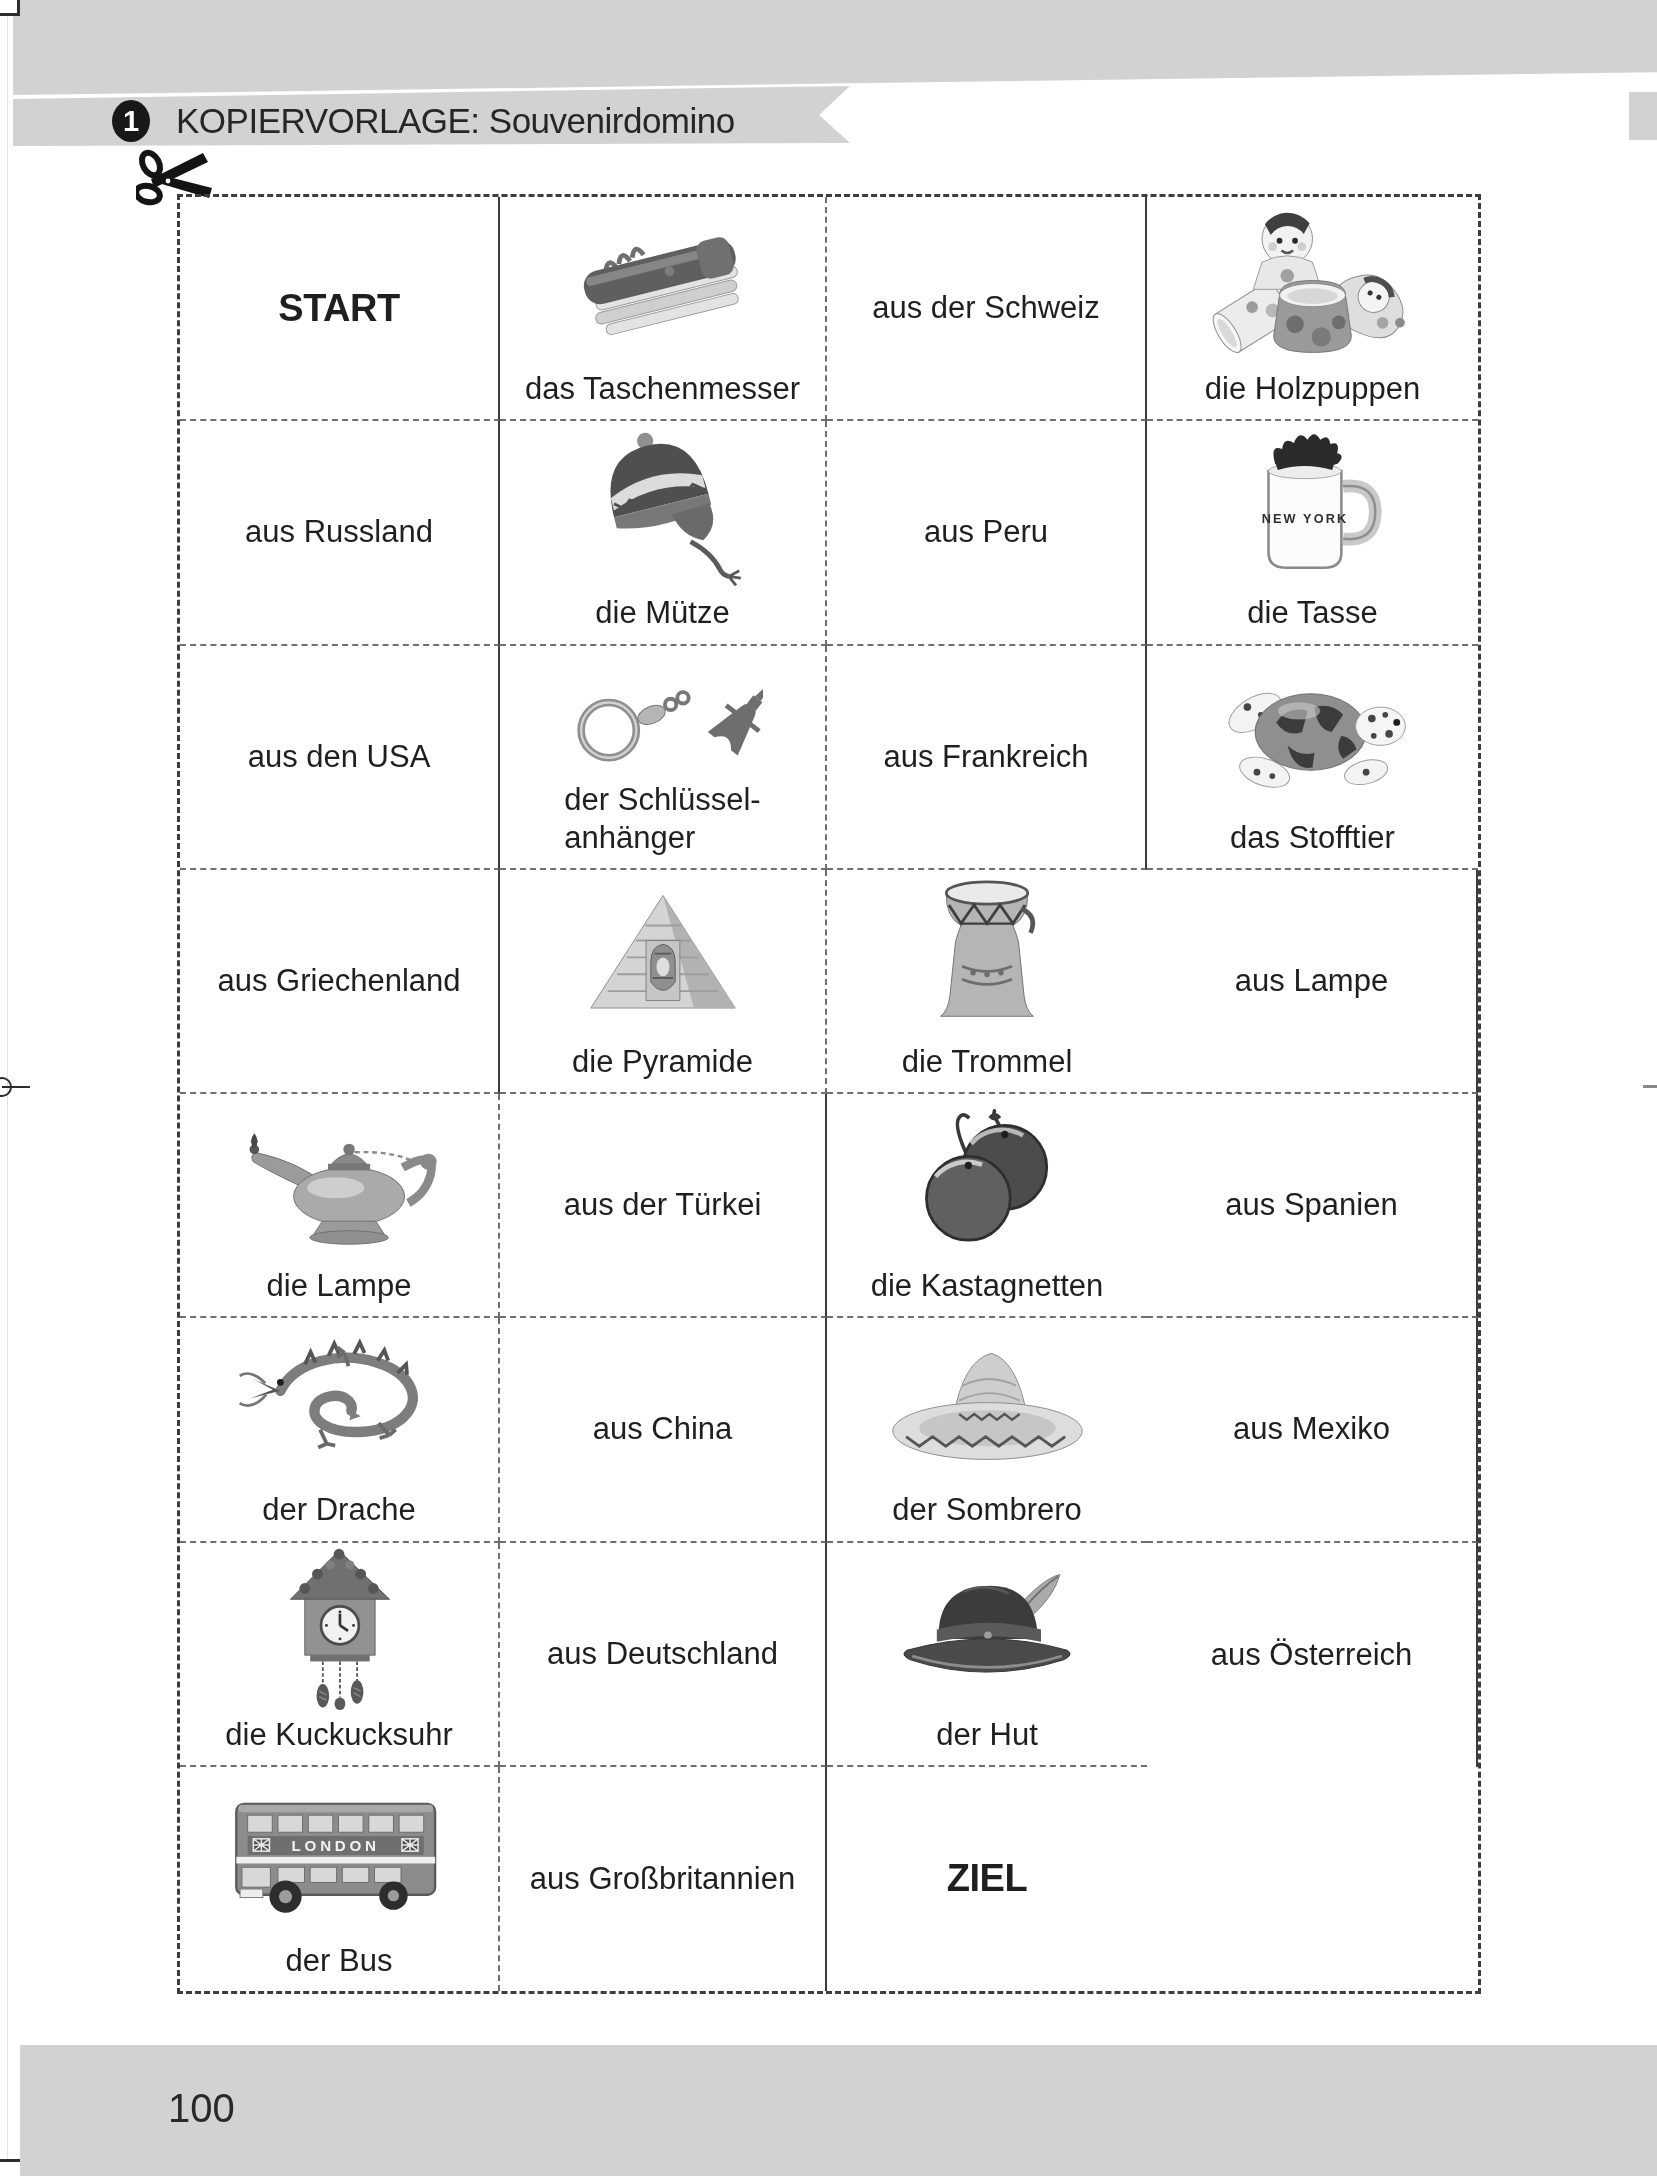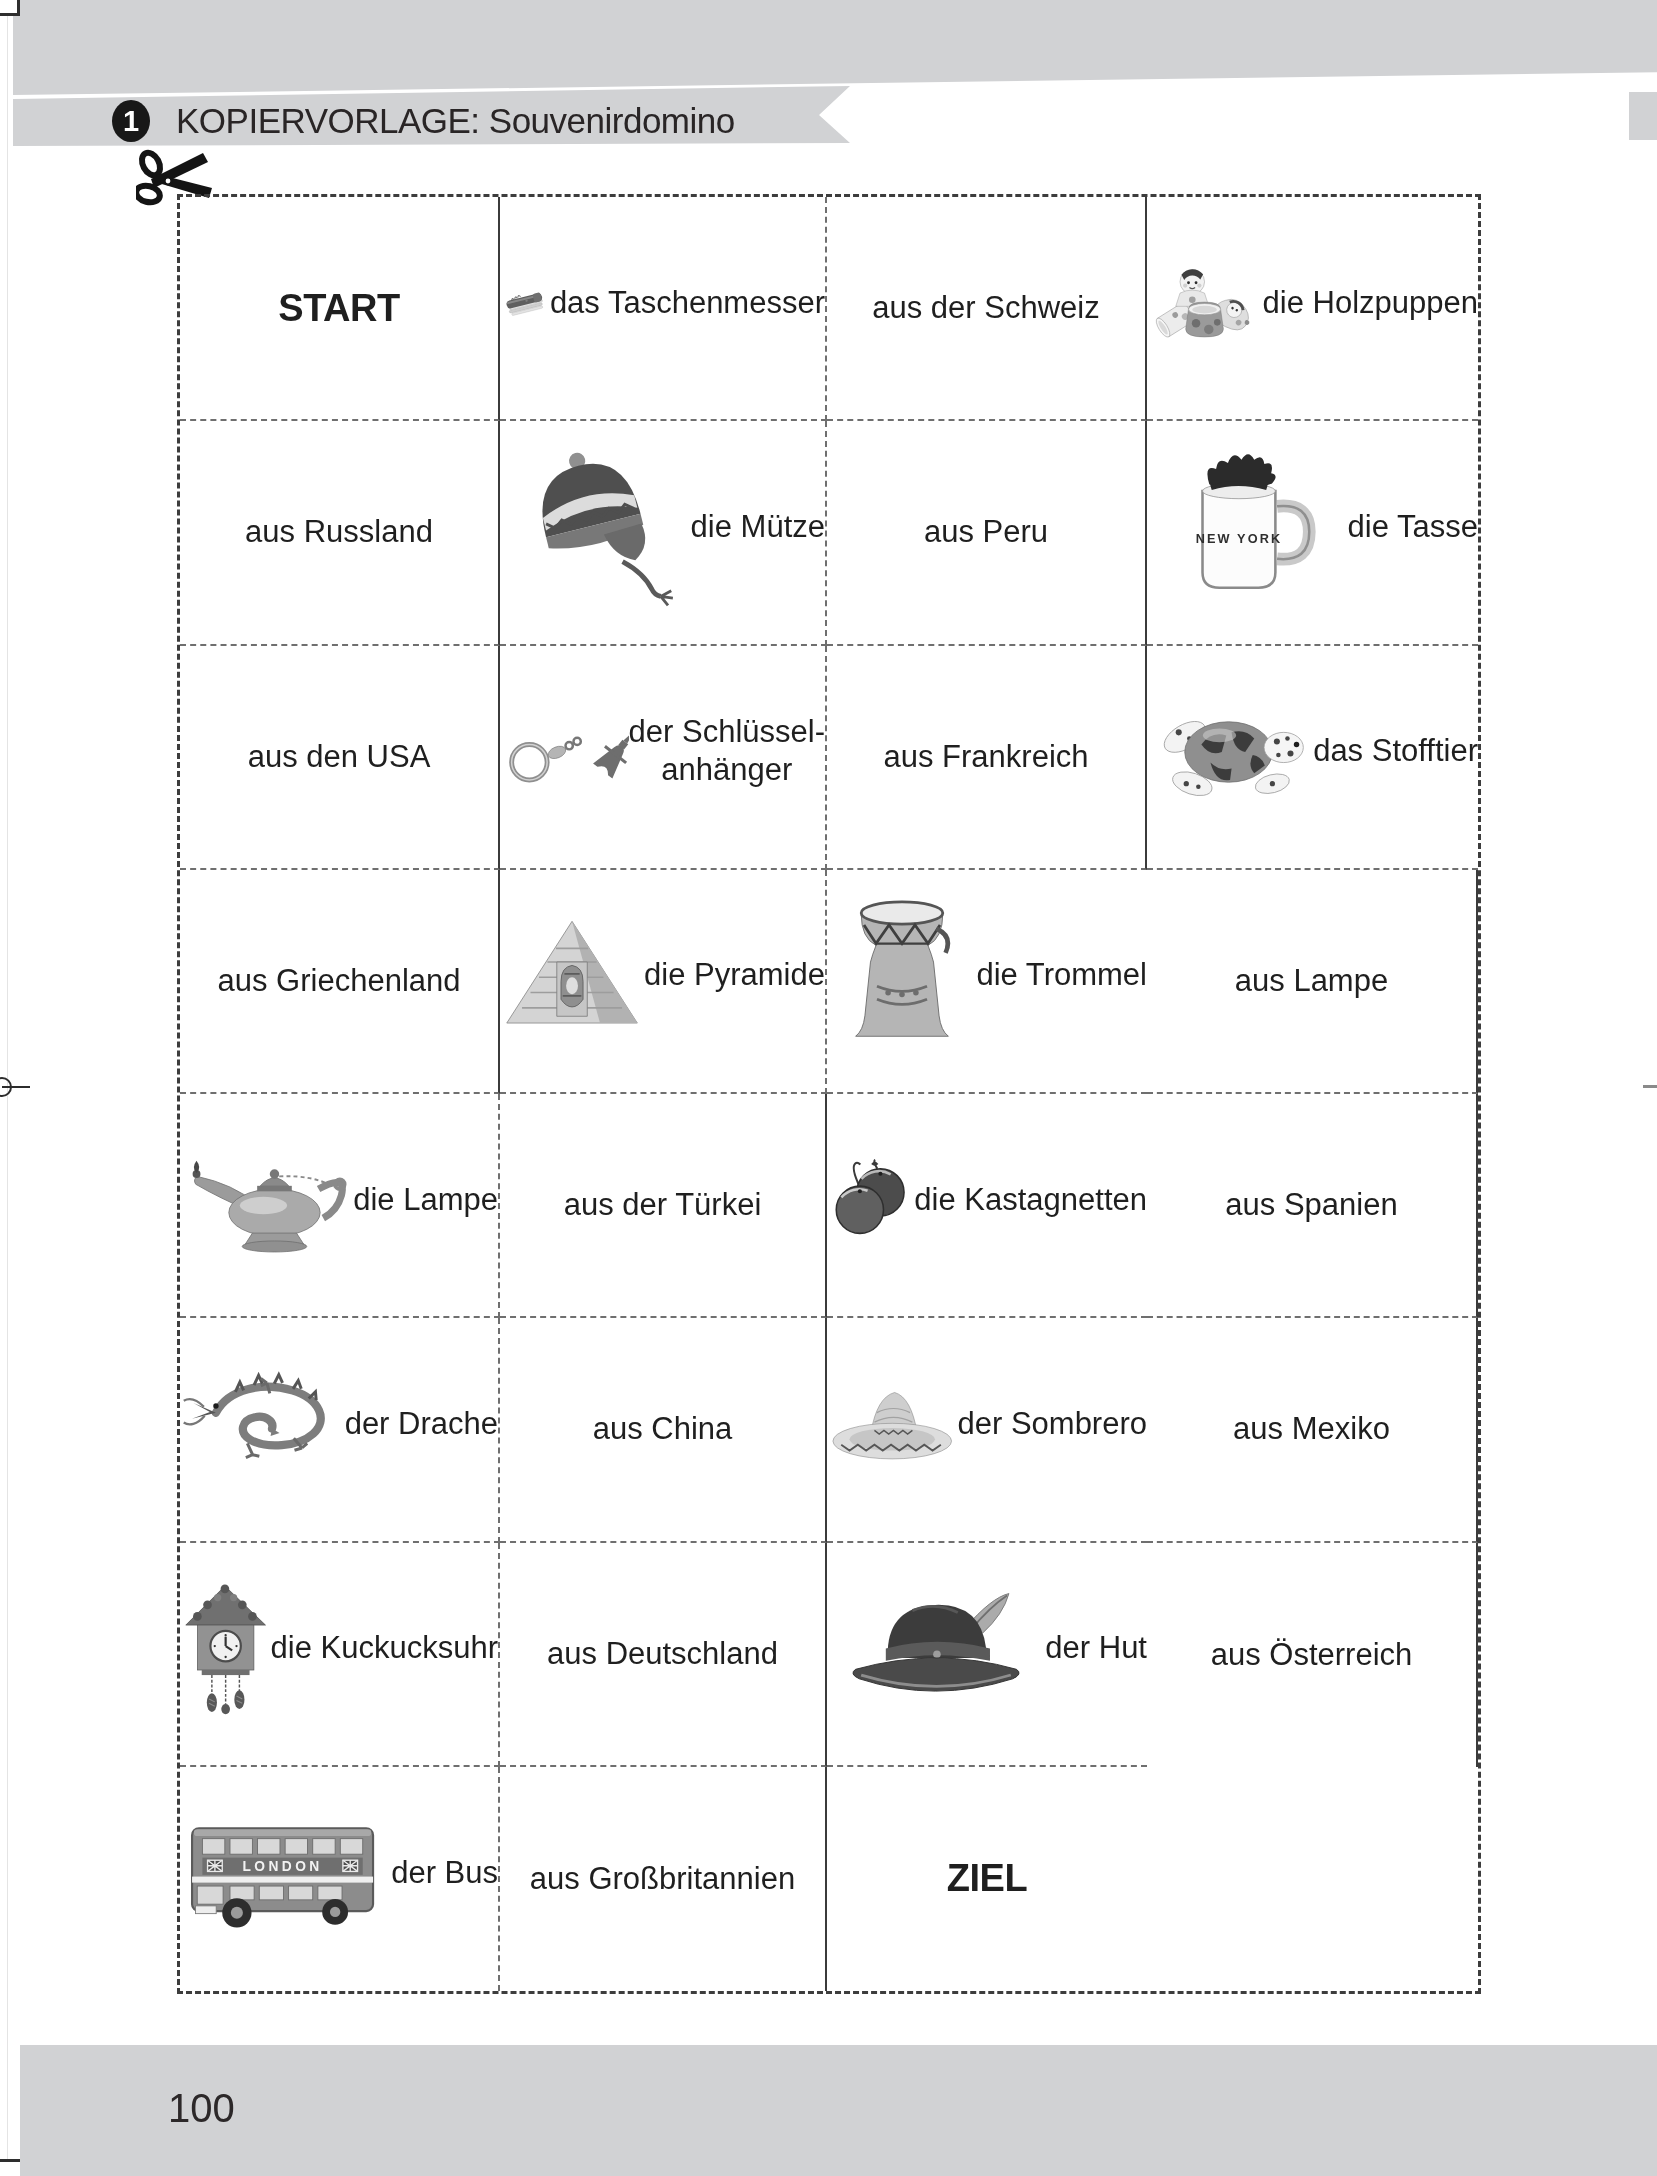--- a/index.html
+++ b/index.html
@@ -14,26 +14,26 @@
         background:#181818;color:#fff;display:flex;align-items:center;justify-content:center;
         font-size:29px;font-weight:bold;}
   .page-title{position:absolute;left:176px;top:97px;height:48px;line-height:48px;
         font-size:35px;font-weight:normal;letter-spacing:-0.5px;color:#292526;white-space:nowrap;}
   .edge-tab{position:absolute;left:1629px;top:92px;width:28px;height:48px;background:#d1d2d4;}
   .scissors{position:absolute;left:136px;top:146px;width:80px;height:64px;}
   .board{position:absolute;left:177px;top:194px;width:1304px;height:1800px;box-sizing:border-box;
         border:3px dashed #3d3d3d;display:grid;
         grid-template-columns:320px 327px 320px 331px;grid-template-rows:repeat(8,224.25px);}
   .cell{position:relative;display:flex;align-items:center;justify-content:center;
-        box-sizing:border-box;font-size:31px;text-align:center;}
+        box-sizing:border-box;font-size:31px;text-align:left;}
   .cell.vsolid{border-right:2px solid #3b3b3b;}
   .cell.vdash{border-right:2px dashed #6f6f6f;}
   .cell.hdash{border-bottom:2px dashed #6f6f6f;}
   .goal{font-size:38px;font-weight:700;letter-spacing:-0.5px;}
-  .imgcell{flex-direction:row;justify-content:flex-end;padding-bottom:10px;}
+  .imgcell{flex-direction:column;justify-content:flex-end;padding-bottom:10px;}
   .figwrap{flex:1;display:flex;align-items:center;justify-content:center;width:100%;overflow:hidden;}
   .img-label{white-space:pre-line;line-height:1.2;padding-bottom:2px;}
   .crop-left{position:absolute;left:0;top:1070px;}
   .crop-right{position:absolute;left:1643px;top:1085px;width:14px;height:3px;background:#8a8a8a;}
   .corner-tl{position:absolute;left:-8px;top:-10px;width:22px;height:20px;background:#fff;border:3px solid #2e2e2e;}
   .corner-bl{position:absolute;left:-7px;top:2159px;width:26px;height:26px;background:#fff;border:3px solid #2e2e2e;}
   .footer-band{position:absolute;left:20px;top:2045px;width:1637px;height:131px;background:#d1d2d4;}
   .page-number{position:absolute;left:168px;top:2086px;font-size:40px;color:#2c2829;}
   svg text{font-family:"Liberation Sans",sans-serif;}
 </style>

